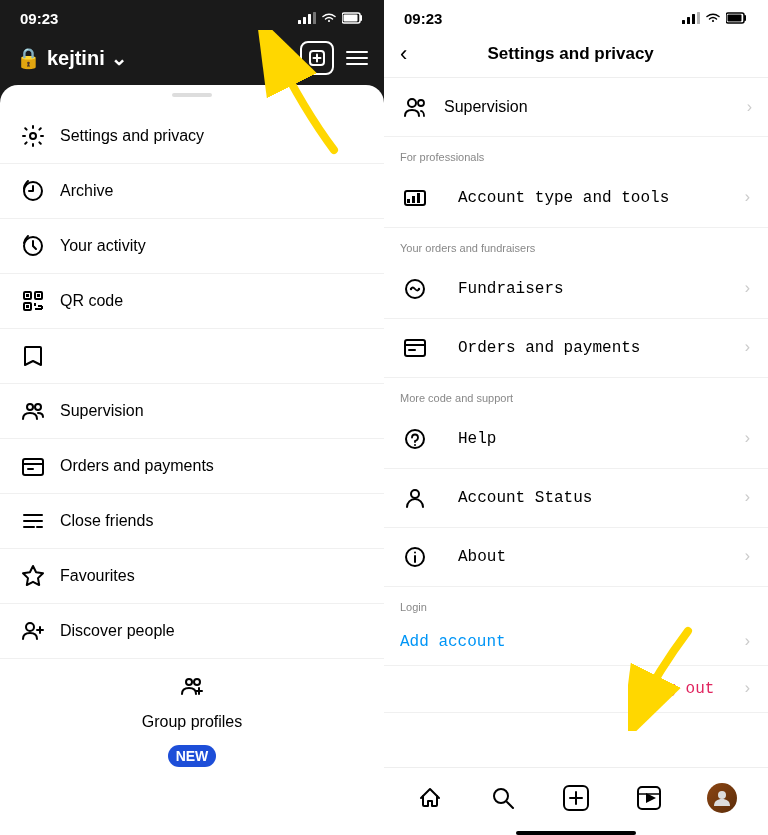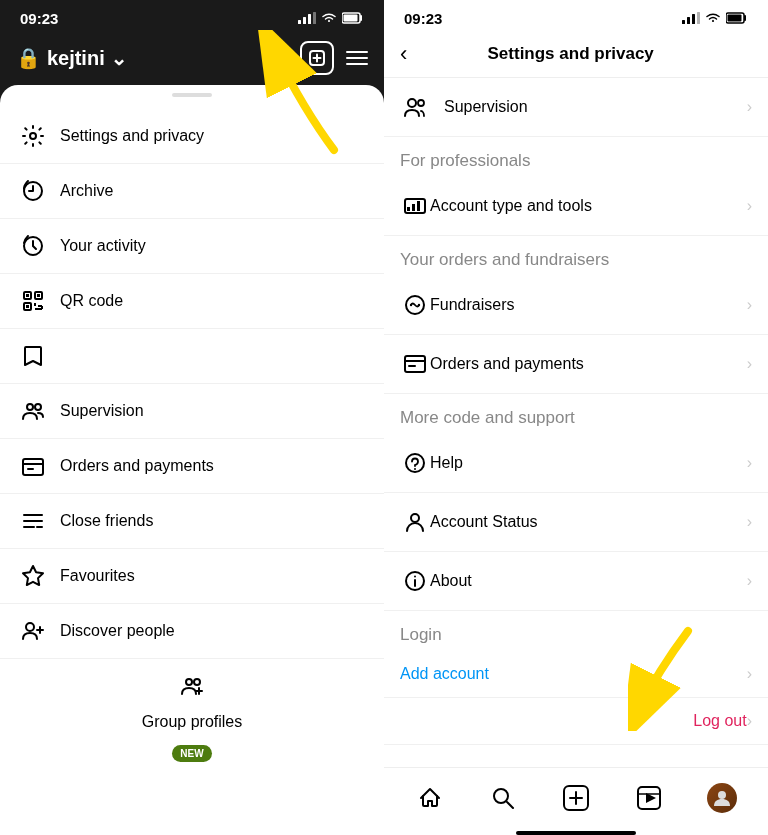--- a/index.html
+++ b/index.html
@@ -110,23 +110,23 @@
       justify-content: center;
       font-size: 20px;
       flex-shrink: 0;
     }
     .menu-label {
       font-size: 16px;
       color: #000;
       flex: 1;
     }
     .new-badge {
-      background: #4d7c0f;
+      background: #1d4ed8;
       color: #fff;
-      font-size: 10px;
+      font-size: 14px;
       font-weight: 700;
       padding: 3px 8px;
       border-radius: 12px;
     }
 
     
     .right-panel {
       width: 384px;
       height: 835px;
       background: #fff;
@@ -165,24 +165,25 @@
     }
 
     .right-content {
       flex: 1;
       overflow-y: auto;
     }
 
     .settings-item {
       display: flex;
       align-items: center;
-      gap: 0;
+      gap: 28px;
       padding: 14px 16px;
       border-bottom: 1px solid #f0f0f0;
       cursor: pointer;
+      font-family: Liberation Mono, monospace;
     }
     .settings-icon {
       width: 30px;
       height: 30px;
       display: flex;
       align-items: center;
       justify-content: center;
       font-size: 22px;
       flex-shrink: 0;
     }
@@ -190,21 +191,21 @@
       flex: 1;
       font-size: 16px;
       color: #000;
     }
     .chevron-right {
       color: #ccc;
       font-size: 16px;
     }
     .section-header {
       padding: 14px 16px 6px;
-      font-size: 17px;
+      font-size: 11px;
       color: #888;
       font-weight: 400;
     }
 
     
     .supervision-item {
       display: flex;
       align-items: center;
       gap: 14px;
       padding: 14px 16px;

